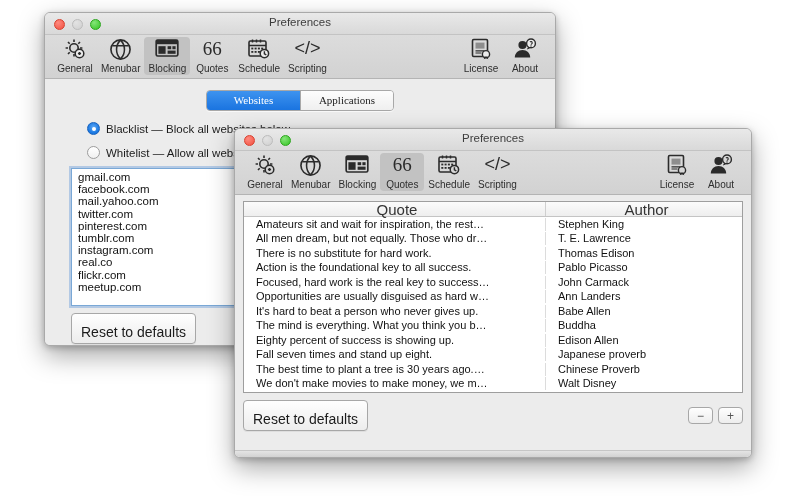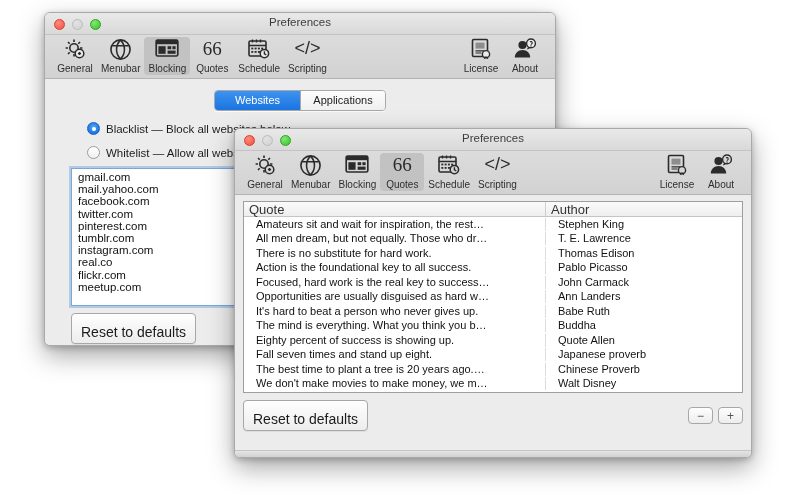--- a/index.html
+++ b/index.html
@@ -57,23 +57,24 @@
   .tb-spacer { flex: 1 1 auto; }
 
   
   .w1-body {
     background: #ececec;
     height: calc(100% - 66px);
     position: relative;
     padding: 10px 14px 0 14px;
   }
   .seg {
-    display: flex; width: 172px; margin: 1px auto 0 auto;
+    display: flex; width: 188px; margin: 1px auto 0 auto;
     border: 1px solid #a8a8a8; border-radius: 4px; overflow: hidden;
     box-shadow: 0 1px 0 rgba(255,255,255,0.7);
+    font-family: Liberation Serif, serif;
   }
   .seg-btn {
     flex: 1 1 50%; text-align: center; font-size: 11px; padding: 3px 0 4px 0;
     background: linear-gradient(to bottom,#fdfdfd,#efefef); color: #222;
   }
   .seg-btn.active {
     background: linear-gradient(to bottom,#3e93ef,#1a74e0); color: #fff;
   }
   .seg-btn + .seg-btn { border-left: 1px solid #a8a8a8; }
 
@@ -128,21 +129,21 @@
   .table {
     background: #fff;
     border: 1px solid #9e9e9e;
     height: 192px;
     overflow: hidden;
   }
   .thead { display: flex; height: 15px;
     background: linear-gradient(to bottom,#fbfbfb,#eeeeee);
     border-bottom: 1px solid #c4c4c4; }
   .th {
-    font-size: 13px; color: #333; padding: 2px 0 0 5px; line-height: 11px;
+    font-size: 15px; color: #333; padding: 2px 0 0 5px; line-height: 11px; text-align: center;
   }
   .th.quote { width: 302px; border-right: 1px solid #cfcfcf; }
   .th.author { flex: 1 1 auto; }
   .trow { display: flex; height: 14.5px; align-items: center; }
   .td { font-size: 11px; color: #111; padding-left: 12px; line-height: 13px;
         white-space: nowrap; overflow: hidden; text-overflow: clip; }
   .td.quote { width: 302px; border-right: 1px solid #dcdcdc; }
   .td.author { flex: 1 1 auto; }
 
   .w2-footer { display: flex; align-items: center; margin-top: 7px; }
@@ -296,22 +297,22 @@
         <div class="radio-label">Blacklist — Block all websites below</div>
       </div>
 
       <div class="radio-row">
         <div class="radio"></div>
         <div class="radio-label">Whitelist — Allow all websites below</div>
       </div>
 
       <div class="listbox">
         <div class="row">gmail.com</div>
+        <div class="row">facebook.com</div>
         <div class="row">mail.yahoo.com</div>
-        <div class="row">facebook.com</div>
         <div class="row">twitter.com</div>
         <div class="row">pinterest.com</div>
         <div class="row">tumblr.com</div>
         <div class="row">instagram.com</div>
         <div class="row">real.co</div>
         <div class="row">flickr.com</div>
         <div class="row">meetup.com</div>
       </div>
 
       <div class="btn w1-reset">Reset to defaults</div>
@@ -464,36 +465,36 @@
         <div class="trow">
           <div class="td quote">Focused, hard work is the real key to success…</div>
           <div class="td author">John Carmack</div>
         </div>
         <div class="trow">
           <div class="td quote">Opportunities are usually disguised as hard w…</div>
           <div class="td author">Ann Landers</div>
         </div>
         <div class="trow">
           <div class="td quote">It's hard to beat a person who never gives up.</div>
-          <div class="td author">Babe Ruth</div>
+          <div class="td author">Babe Allen</div>
         </div>
         <div class="trow">
           <div class="td quote">The mind is everything. What you think you b…</div>
           <div class="td author">Buddha</div>
         </div>
         <div class="trow">
           <div class="td quote">Eighty percent of success is showing up.</div>
-          <div class="td author">Quote Allen</div>
+          <div class="td author">Edison Allen</div>
         </div>
         <div class="trow">
           <div class="td quote">Fall seven times and stand up eight.</div>
           <div class="td author">Japanese proverb</div>
         </div>
         <div class="trow">
-          <div class="td quote">The best time to plant a tree is 20 years ago.…</div>
+          <div class="td quote">The best time to plant a tree is 30 years ago.…</div>
           <div class="td author">Chinese Proverb</div>
         </div>
         <div class="trow">
           <div class="td quote">We don't make movies to make money, we m…</div>
           <div class="td author">Walt Disney</div>
         </div>
         <div class="trow">
           <div class="td quote">A person who chases two rabbits catches neither.</div>
           <div class="td author">Confucius</div>
         </div>

